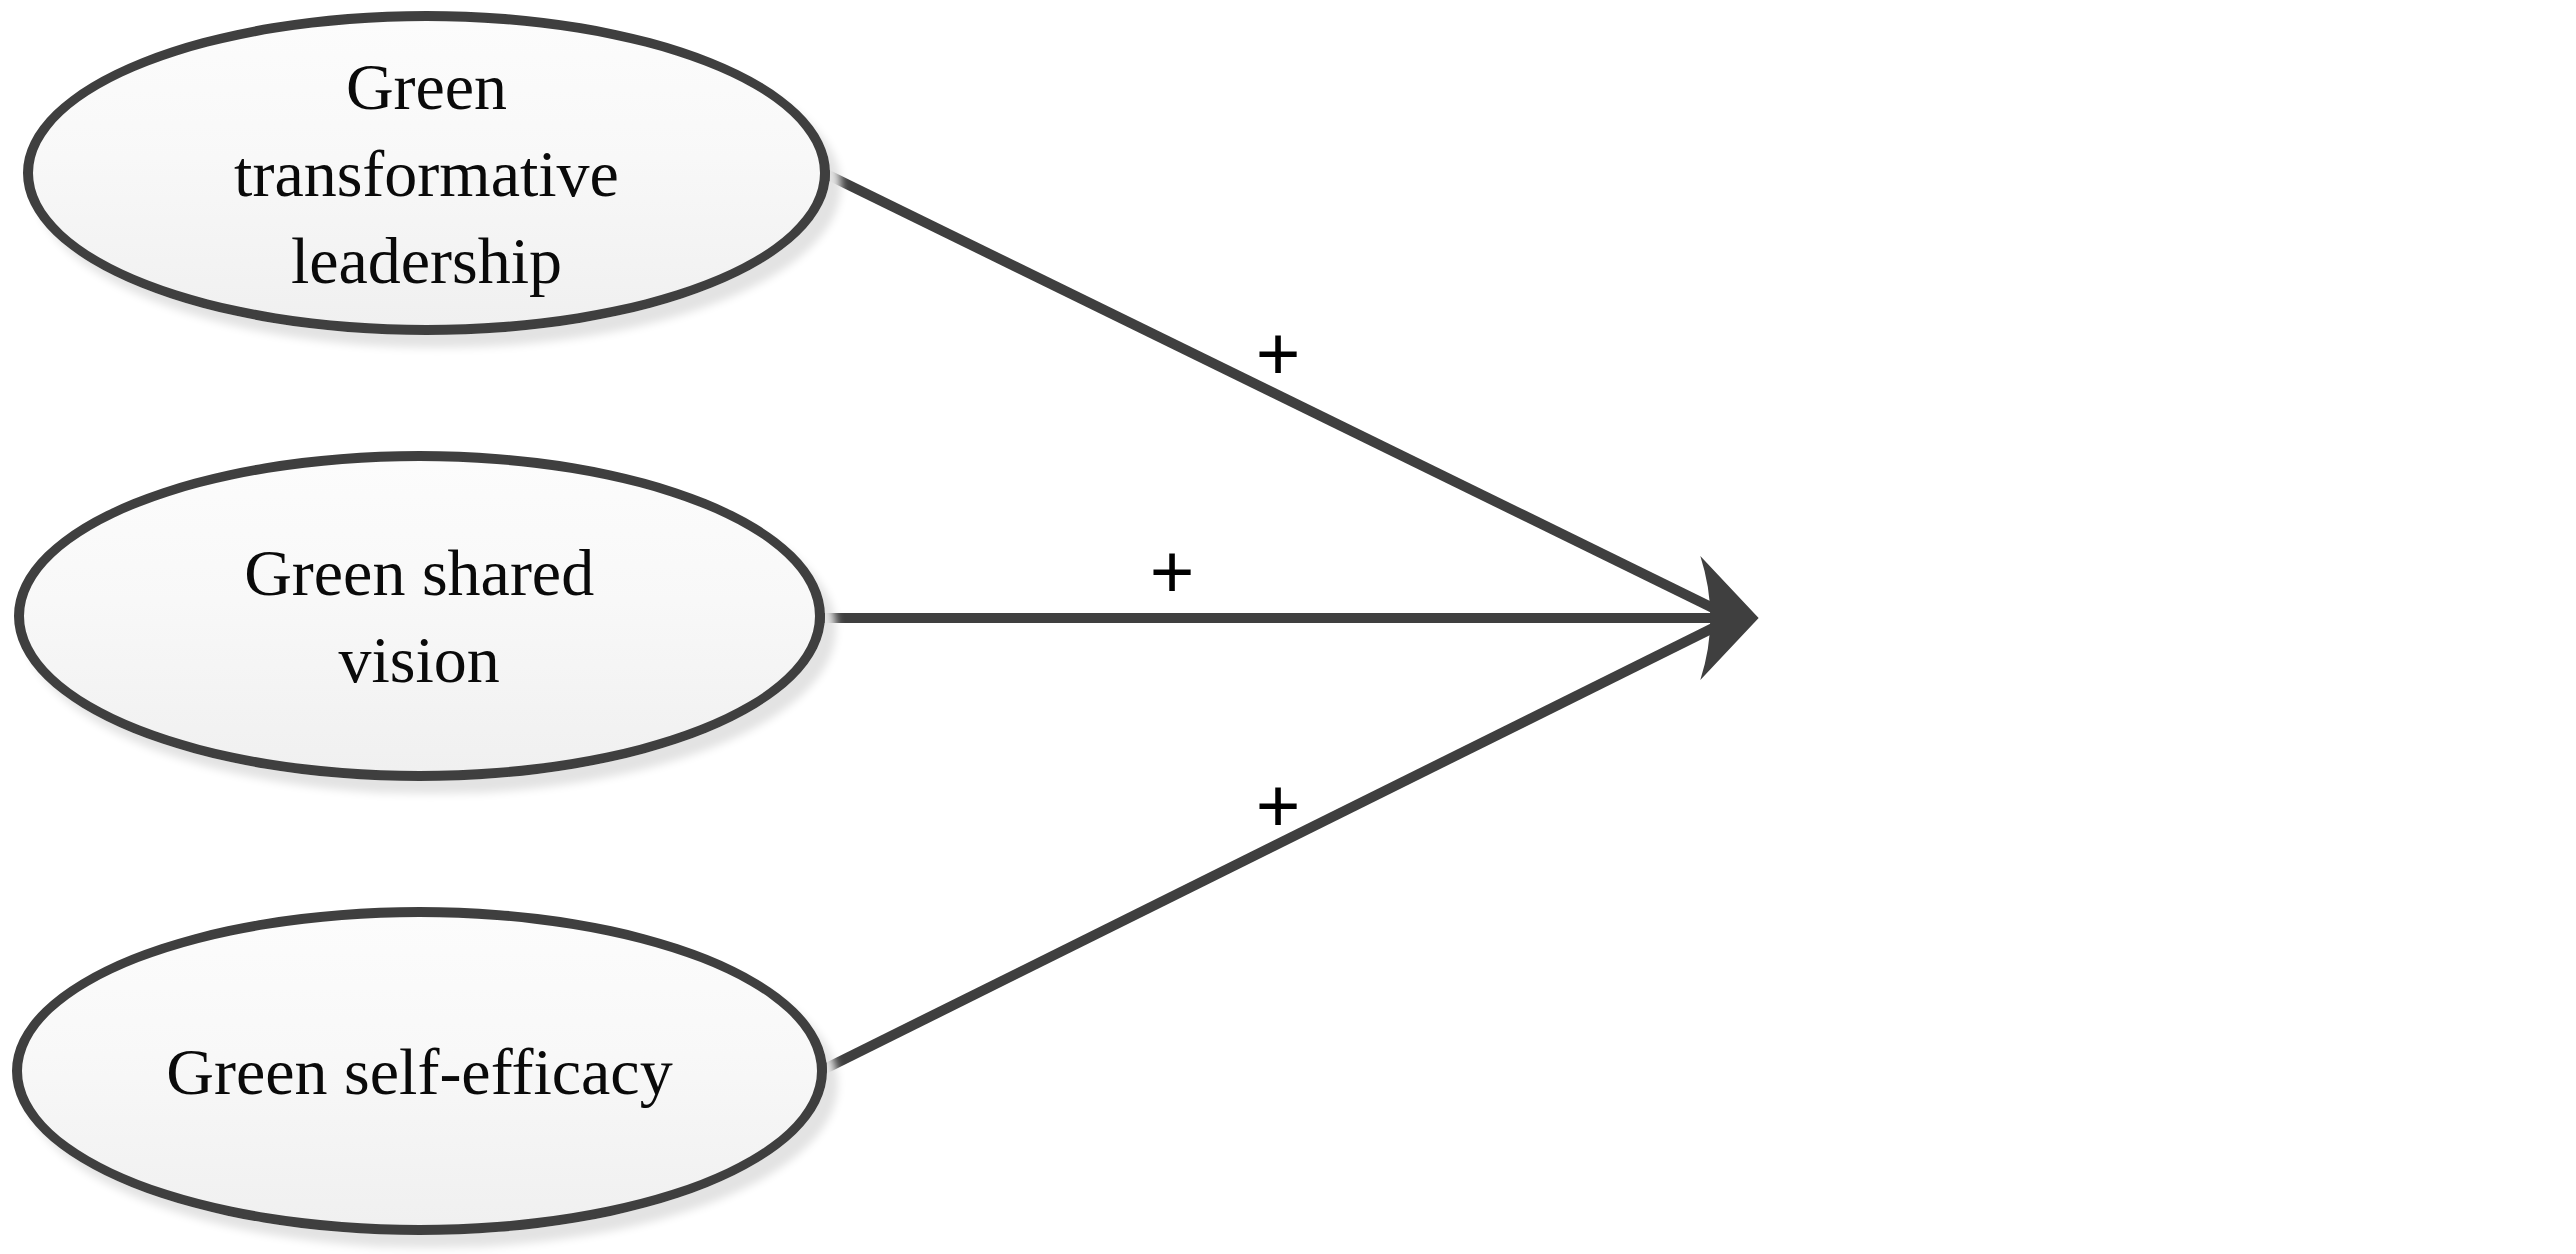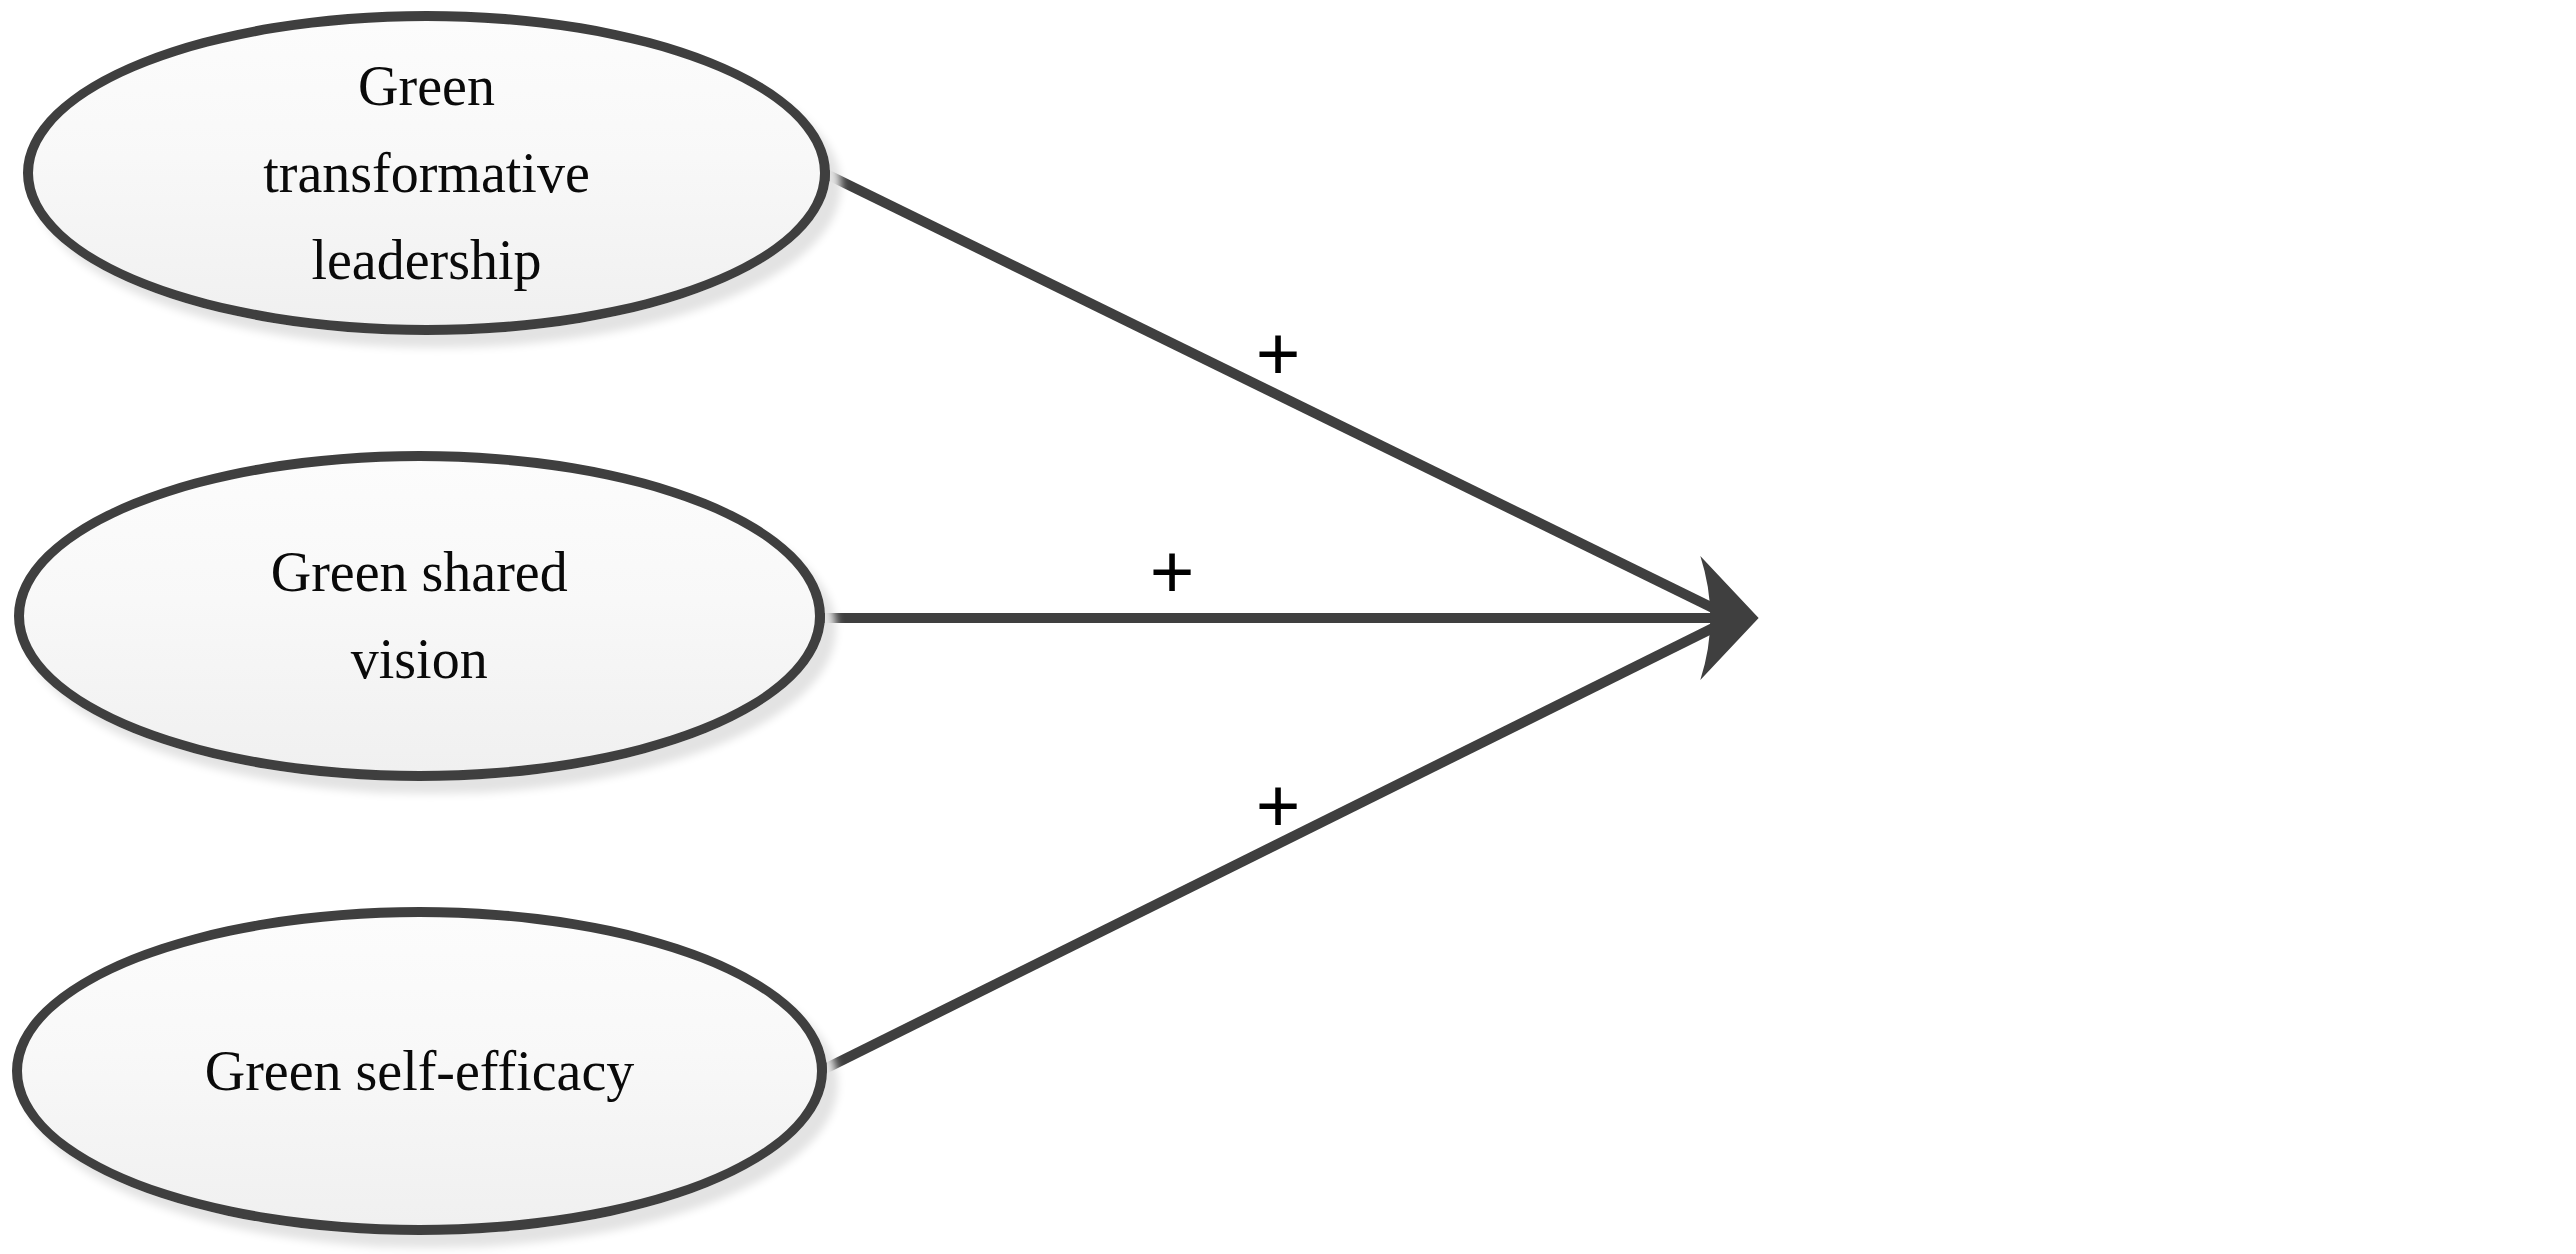--- a/index.html
+++ b/index.html
@@ -35,21 +35,21 @@
     position: absolute;
     box-sizing: border-box;
     border: 10px solid #3f3f3f;
     border-radius: 50%;
     background: linear-gradient(180deg, #fcfcfc 0%, #f8f8f8 45%, #f0f0f0 100%);
     box-shadow: 11px 12.8px 8.2px 0 #e3e3e3;
     display: flex;
     align-items: center;
     justify-content: center;
     text-align: center;
-    font-size: 56px;
+    font-size: 66px;
     line-height: 87px;
     color: #0a0a0a;
     white-space: pre-line;
   }
 
   .node-e1 { left: 23px;   top: 11px;  width: 807px; height: 324px; }
   .node-e2 { left: 13.7px;   top: 451px; width: 811px; height: 330px; }
   .node-e3 { left: 12px;   top: 907px; width: 815px; height: 328px; }
   .node-e4 { left: 1759px; top: 451px; width: 798px; height: 337px; }
 

